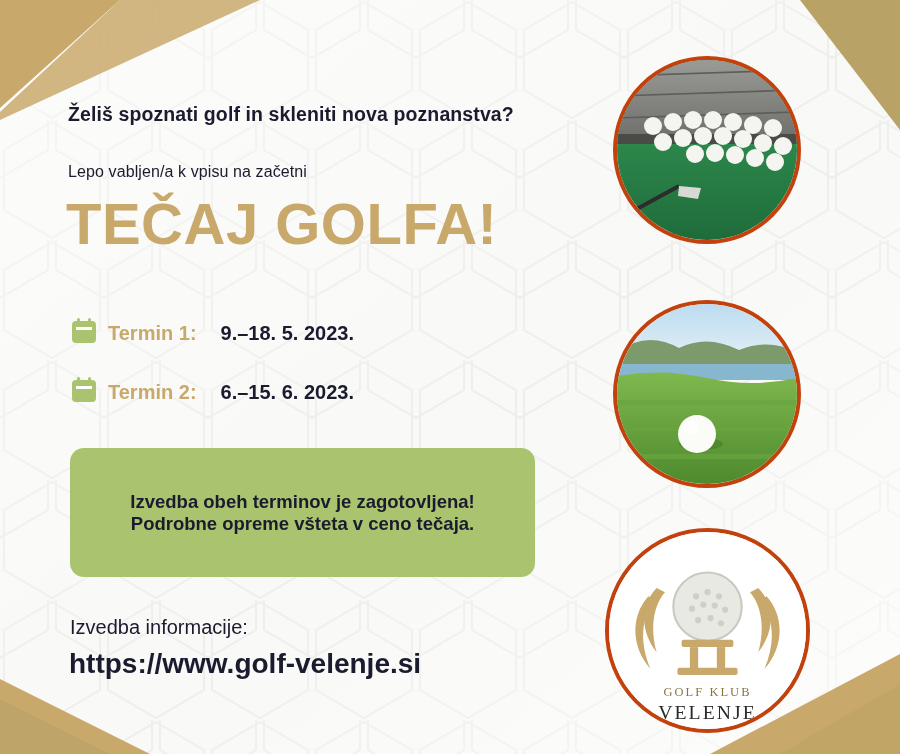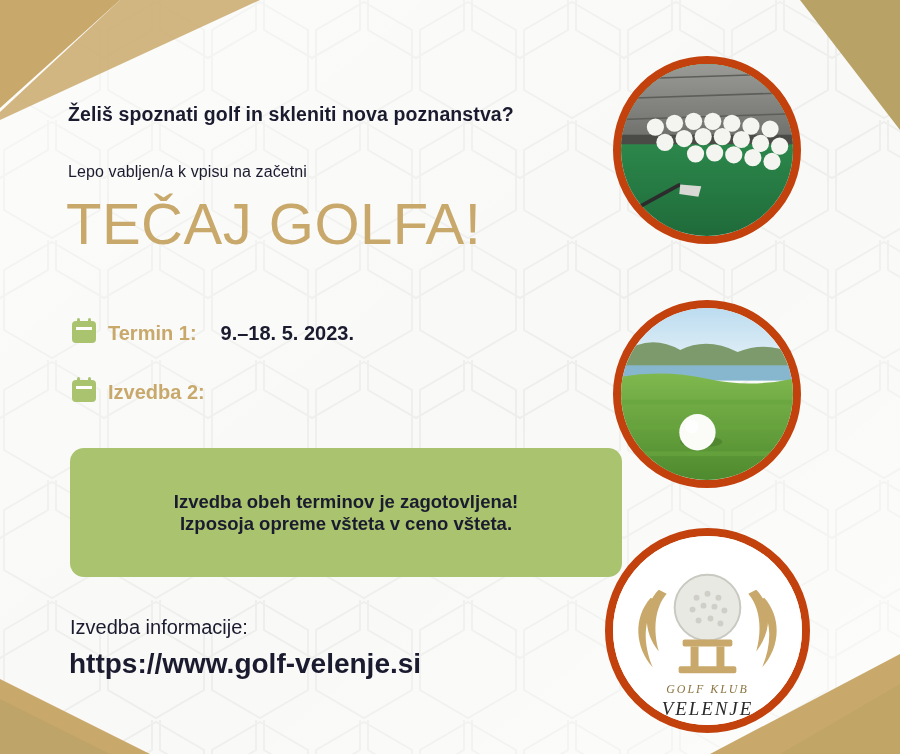--- a/index.html
+++ b/index.html
@@ -58,21 +58,21 @@
     top: 163px;
     font-size: 16px;
     color: #1b1b2f;
     letter-spacing: .1px;
   }
   .title {
     position: absolute;
     left: 66px;
     top: 194px;
     font-size: 58px;
-    font-weight: normal;
+    font-weight: bold;
     color: #c9a96b;
     letter-spacing: 0.5px;
     line-height: 1.05;
   }
 
   
   .term-row {
     position: absolute;
     left: 70px;
     display: flex;
@@ -100,21 +100,21 @@
     font-weight: bold;
     color: #1b1b2f;
     margin-left: 14px;
   }
 
   
   .notice {
     position: absolute;
     left: 70px;
     top: 448px;
-    width: 552px;
+    width: 465px;
     height: 129px;
     background: #a9c36e;
     border-radius: 14px;
     display: flex;
     flex-direction: column;
     align-items: center;
     justify-content: center;
     gap: 0;
   }
   .notice-line {
@@ -140,23 +140,22 @@
     font-weight: bold;
     color: #1b1b2f;
     text-underline-offset: 3px;
   }
 
   
   .photo {
     position: absolute;
     border-radius: 50%;
     overflow: hidden;
-    border: 8px solid #c2410c;
+    border: 4px solid #c2410c;
     box-sizing: border-box;
-    font-style: italic;
   }
   .photo-1 { left: 613px; top: 56px;  width: 188px; height: 188px; }
   .photo-2 { left: 613px; top: 300px; width: 188px; height: 188px; }
   .photo-3 { left: 605px; top: 528px; width: 205px; height: 205px; }
   .photo svg, .photo .inner { width: 100%; height: 100%; display: block; }
 </style>
 </head>
 <body>
 
 <div class="poster">
@@ -228,26 +227,27 @@
 
     <div class="term-row r2">
       <span class="cal-icon">
         <svg width="28" height="28" viewBox="0 0 28 28" xmlns="http://www.w3.org/2000/svg">
           <rect x="2" y="4" width="24" height="22" rx="4" fill="#a9c36e"></rect>
           <rect x="6" y="10" width="16" height="3" fill="#ffffff"></rect>
           <rect x="7" y="1" width="3" height="6" rx="1.5" fill="#a9c36e"></rect>
           <rect x="18" y="1" width="3" height="6" rx="1.5" fill="#a9c36e"></rect>
         </svg>
       </span>
-      <span class="term-label">Izvedba 2:</span>
+      <span class="term-label">Termin 2:</span>
+      <span class="term-date">6.–15. 6. 2023.</span>
     </div>
 
     <div class="notice">
       <div class="notice-line">Izvedba obeh terminov je zagotovljena!</div>
-      <div class="notice-line">Izposoja opreme všteta v ceno všteta.</div>
+      <div class="notice-line">Podrobne opreme všteta v ceno tečaja.</div>
     </div>
 
     <div class="info-label">Izvedba informacije:</div>
     <div class="info-url">https://www.golf-velenje.si</div>
   </div>
 
   <div class="photo photo-1">
     <svg viewBox="0 0 180 180" preserveAspectRatio="none" xmlns="http://www.w3.org/2000/svg">
       <defs>
         <linearGradient id="wood" x1="0" y1="0" x2="0" y2="1">

